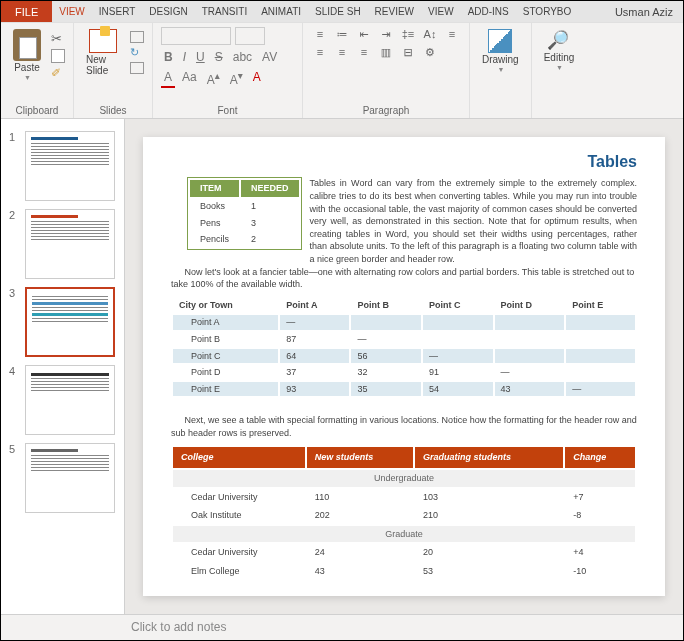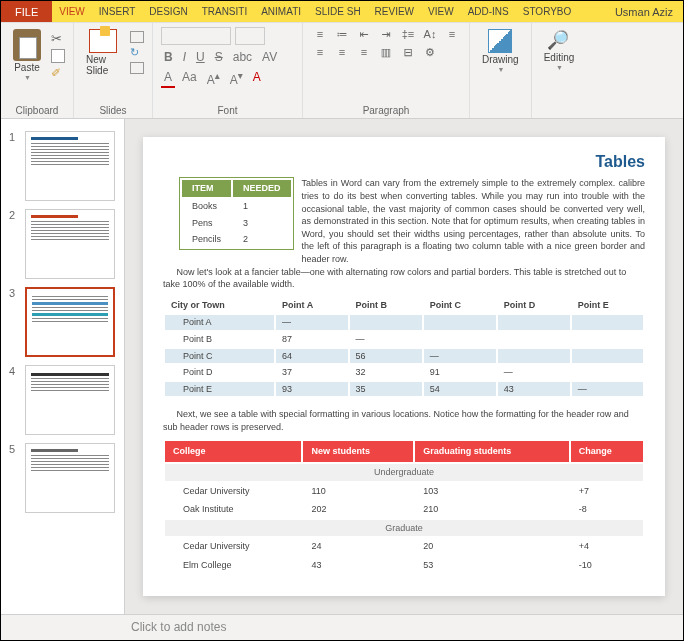--- a/index.html
+++ b/index.html
@@ -1,17 +1,17 @@
 <!DOCTYPE html>
 <html><head>
 <meta charset="utf-8">
 <style>
 *{box-sizing:border-box;margin:0;padding:0;font-family:'Segoe UI',Tahoma,sans-serif}
 body{width:684px;height:641px;background:#fff;font-size:11px;color:#444;overflow:hidden;border:1px solid #000}
-.titlebar{height:22px;background:#fde047;border-bottom:1px solid #e0e0e0;display:flex;align-items:stretch}
+.titlebar{height:22px;background:#e5e5e5;border-bottom:1px solid #e0e0e0;display:flex;align-items:stretch}
 .file-tab{background:#c43e1c;color:#fff;padding:3px 14px;font-size:11px;display:flex;align-items:center}
 .menu-tabs{display:flex;flex:1}
 .menu-tab{padding:3px 7px;font-size:10px;color:#444;cursor:pointer;display:flex;align-items:center}
 .menu-tab.active{color:#c43e1c}
 .user{padding:3px 10px;font-size:11px;color:#444;display:flex;align-items:center}
 .ribbon{height:96px;background:#f3f2f1;border-bottom:1px solid #d0d0d0;display:flex}
 .ribbon-group{border-right:1px solid #e0e0e0;padding:4px 8px 2px;display:flex;flex-direction:column;justify-content:space-between}
 .group-row{display:flex;gap:6px;align-items:center}
 .group-label{text-align:center;font-size:10px;color:#666;padding-top:2px}
 .btn-col{display:flex;flex-direction:column;align-items:center;gap:1px;padding:2px 4px}
@@ -22,33 +22,33 @@
 .slide-icon::before{content:'';position:absolute;top:-4px;left:10px;width:10px;height:10px;background:#f6c342;border-radius:1px}
 .content{display:flex;height:calc(100% - 118px - 26px)}
 .thumbs{width:124px;background:#fff;border-right:1px solid #d0d0d0;overflow-y:auto;padding:8px 0}
 .thumb-row{display:flex;align-items:flex-start;padding:4px 8px;gap:6px}
 .thumb-num{font-size:11px;color:#666;width:10px}
 .thumb{width:90px;height:70px;background:#fff;border:1px solid #ccc;padding:5px;overflow:hidden}
 .thumb.active{border:2px solid #c43e1c}
 .thumb-line{height:1px;background:#888;margin:2px 0}
 .thumb-title{height:3px;background:#1e5a8e;margin-bottom:3px;width:60%}
 .slide-area{flex:1;background:#eae8e6;padding:18px;overflow:auto;display:flex;justify-content:center}
-.slide{width:536px;background:#fff;padding:14px 20px;font-size:9px;line-height:1.4;box-shadow:0 2px 8px rgba(0,0,0,.15)}
+.slide{width:536px;background:#fff;padding:14px 28px;font-size:9px;line-height:1.4;box-shadow:0 2px 8px rgba(0,0,0,.15)}
 .slide h1{color:#1f5a8e;font-size:16px;font-weight:bold;text-align:right;margin-bottom:4px}
 .float-table{float:left;margin:0 8px 4px 16px;border:1px solid #7fa04c;font-size:9px}
 .float-table th{background:#7fa04c;color:#fff;padding:2px 10px;text-align:left;font-weight:bold}
 .float-table td{padding:1px 10px}
 .wide-table{width:100%;font-size:9px;margin-top:4px}
 .wide-table th{text-align:left;padding:2px 6px}
 .wide-table td{padding:1px 6px}
 .wide-table .hdr-row{border-top:2px solid #4a90c0;border-bottom:1px solid #4a90c0}
 .wide-table .alt{background:#dce9f0}
 .wide-table .last{border-bottom:2px solid #4a90c0}
 .college-table{width:100%;font-size:9px;margin-top:6px}
-.college-table th{background:#ef4444;color:#fff;padding:4px 8px;text-align:left;font-weight:bold}
+.college-table th{background:#c2410c;color:#fff;padding:4px 8px;text-align:left;font-style:italic;font-weight:bold}
 .college-table td{padding:2px 8px}
 .college-table .sub{text-align:center;color:#666;background:#f0f0f0}
 .college-table .total{border-top:1px solid #999;border-bottom:1px solid #999}
 .notes{height:42px;background:#f3f2f1;border-top:1px solid #d0d0d0;padding:5px 130px;color:#888;font-size:12px}
 .para-icons{display:flex;gap:4px;flex-wrap:wrap;width:150px}
 .para-icons span{width:18px;height:14px;display:flex;align-items:center;justify-content:center;color:#666;font-size:11px}
 .dd{font-size:7px;color:#888;margin-left:1px}
 .fmt-row{display:flex;gap:4px;margin-bottom:4px}
 .fmt-row span{padding:1px 3px;color:#777;font-size:12px}
 </style>
@@ -304,21 +304,21 @@
         <tr class="alt last">
               <td style="padding-left:18px">Point E</td>
               <td>93</td>
               <td>35</td>
               <td>54</td>
               <td>43</td>
               <td>—</td>
             </tr>
       </tbody>
         </table>
-      <p style="text-indent:1.5em;margin-top:10px">Next, we see a table with special formatting in various locations. Notice how the formatting for the header row and sub header rows is preserved.</p>
+      <p style="text-indent:1.5em;margin-top:16px">Next, we see a table with special formatting in various locations. Notice how the formatting for the header row and sub header rows is preserved.</p>
       <table class="college-table">
         <tbody>
             <tr>
               <th>College</th>
               <th>New students</th>
               <th>Graduating students</th>
               <th>Change</th>
             </tr>
         <tr>
               <td colspan="4" class="sub">Undergraduate</td>

